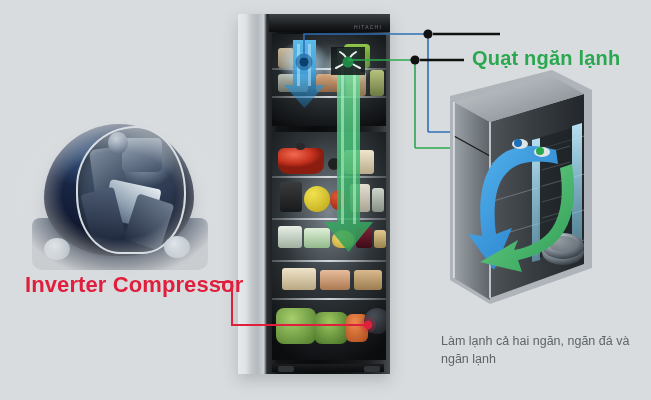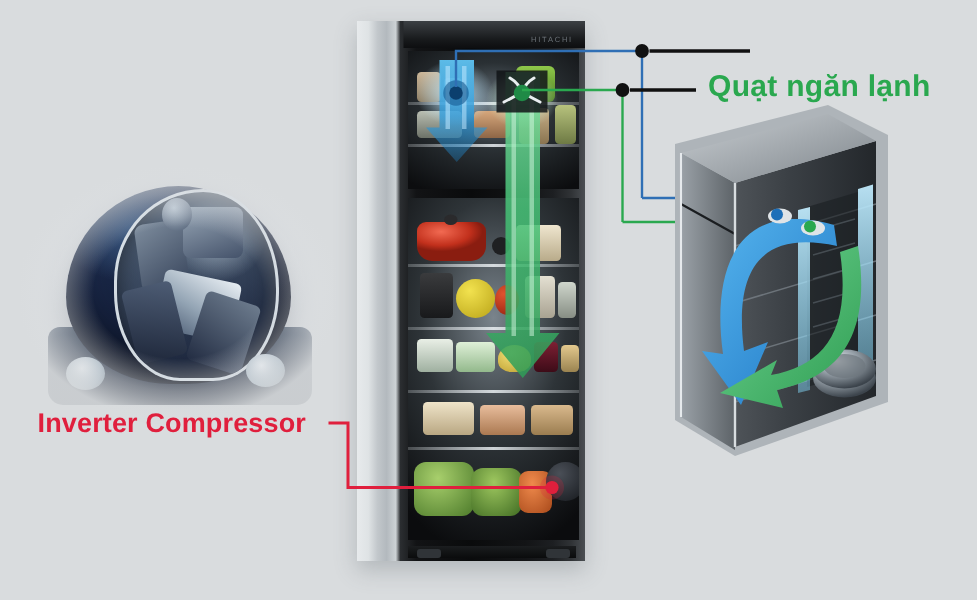--- a/index.html
+++ b/index.html
@@ -82,21 +82,21 @@
   .fridge-feet{position:absolute;left:34px;right:6px;bottom:2px;height:8px;background:linear-gradient(180deg,#1b1d1f,#0a0b0c);}
   .foot-b{position:absolute;bottom:2px;width:16px;height:6px;border-radius:2px;background:#303438;}
 
   
   .iso{position:absolute;left:432px;top:68px;width:200px;height:265px;}
 
   
   .label{position:absolute;white-space:nowrap;font-weight:bold;}
   .lbl-freezer{left:503px;top:22px;font-size:19px;color:#1d6fb8;letter-spacing:.2px;}
   .lbl-fridge{left:472px;top:47px;font-size:20px;color:#2aa84f;letter-spacing:.2px;}
-  .lbl-inverter{left:25px;top:272px;font-size:18px;color:#e01f3d;letter-spacing:.1px;}
+  .lbl-inverter{left:25px;top:272px;font-size:22px;color:#e01f3d;letter-spacing:.1px;}
   .caption{position:absolute;left:441px;top:332px;width:205px;font-size:12.5px;color:#5d6469;line-height:1.45;}
 </style>
 </head>
 <body>
 
 <div class="stage">
 
   <div class="compressor-photo">
     <div class="comp-glow"></div>
     <div class="comp-base"></div>
@@ -327,14 +327,15 @@
     <g>
       <ellipse cx="88" cy="76" rx="8" ry="5" fill="#dfe4e7"></ellipse>
       <circle cx="86" cy="75" r="4" fill="#1d6fb8"></circle>
       <ellipse cx="110" cy="84" rx="8" ry="5" fill="#dfe4e7"></ellipse>
       <circle cx="108" cy="83" r="4" fill="#2aa84f"></circle>
     </g>
   </svg>
 
   <div class="label lbl-fridge">Quạt ngăn lạnh</div>
   <div class="label lbl-inverter">Inverter Compressor</div>
+  <div class="caption">Làm lạnh cả hai ngăn, ngăn đá và ngăn lạnh</div>
 
 </div>
 
 </body></html>

